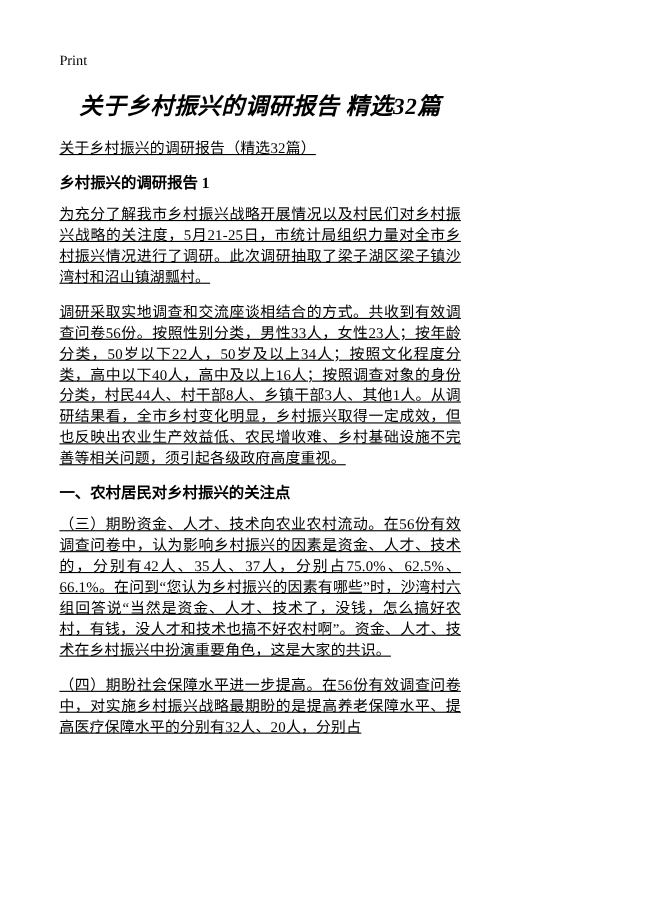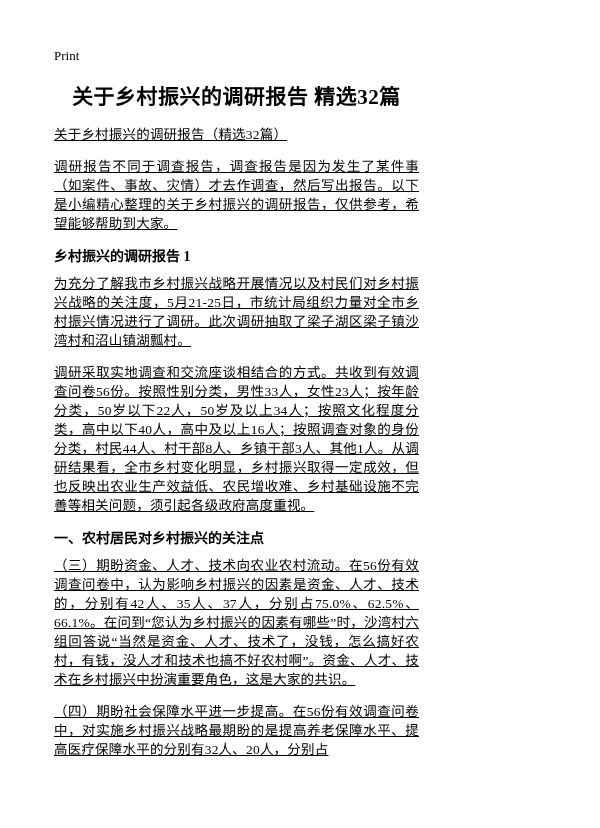--- a/index.html
+++ b/index.html
@@ -27,20 +27,21 @@
     cursor: pointer;
     display: inline-block;
   }
   .doc-title {
     font-size: 21px;
     font-weight: 700;
     text-align: center;
     margin: 21px 0 0 0;
     line-height: 25px;
     letter-spacing: 0.5px;
+    font-style: italic;
   }
   .para {
     font-size: 13.5px;
     line-height: 19px;
     margin: 13px 0 0 0;
     text-align: justify;
     letter-spacing: 0.2px;
     text-decoration: underline;
   }
   .para.first-after-title {
@@ -60,21 +61,20 @@
 <body>
 
 <div class="page">
 
   <div class="print-link">Print</div>
 
   <h1 class="doc-title">关于乡村振兴的调研报告 精选32篇</h1>
 
   <p class="para first-after-title">关于乡村振兴的调研报告（精选32篇）</p>
 
-  <p class="para">调研报告不同于调查报告，调查报告是因为发生了某件事（如案件、事故、灾情）才去作调查，然后写出报告。以下是小编精心整理的关于乡村振兴的调研报告，仅供参考，希望能够帮助到大家。</p>
 
   <h2 class="sub-heading">乡村振兴的调研报告 1</h2>
 
   <p class="para">为充分了解我市乡村振兴战略开展情况以及村民们对乡村振兴战略的关注度，5月21-25日，市统计局组织力量对全市乡村振兴情况进行了调研。此次调研抽取了梁子湖区梁子镇沙湾村和沼山镇湖瓢村。</p>
 
   <p class="para">调研采取实地调查和交流座谈相结合的方式。共收到有效调查问卷56份。按照性别分类，男性33人，女性23人；按年龄分类，50岁以下22人，50岁及以上34人；按照文化程度分类，高中以下40人，高中及以上16人；按照调查对象的身份分类，村民44人、村干部8人、乡镇干部3人、其他1人。从调研结果看，全市乡村变化明显，乡村振兴取得一定成效，但也反映出农业生产效益低、农民增收难、乡村基础设施不完善等相关问题，须引起各级政府高度重视。</p>
 
   <h2 class="sub-heading">一、农村居民对乡村振兴的关注点</h2>
 
 

